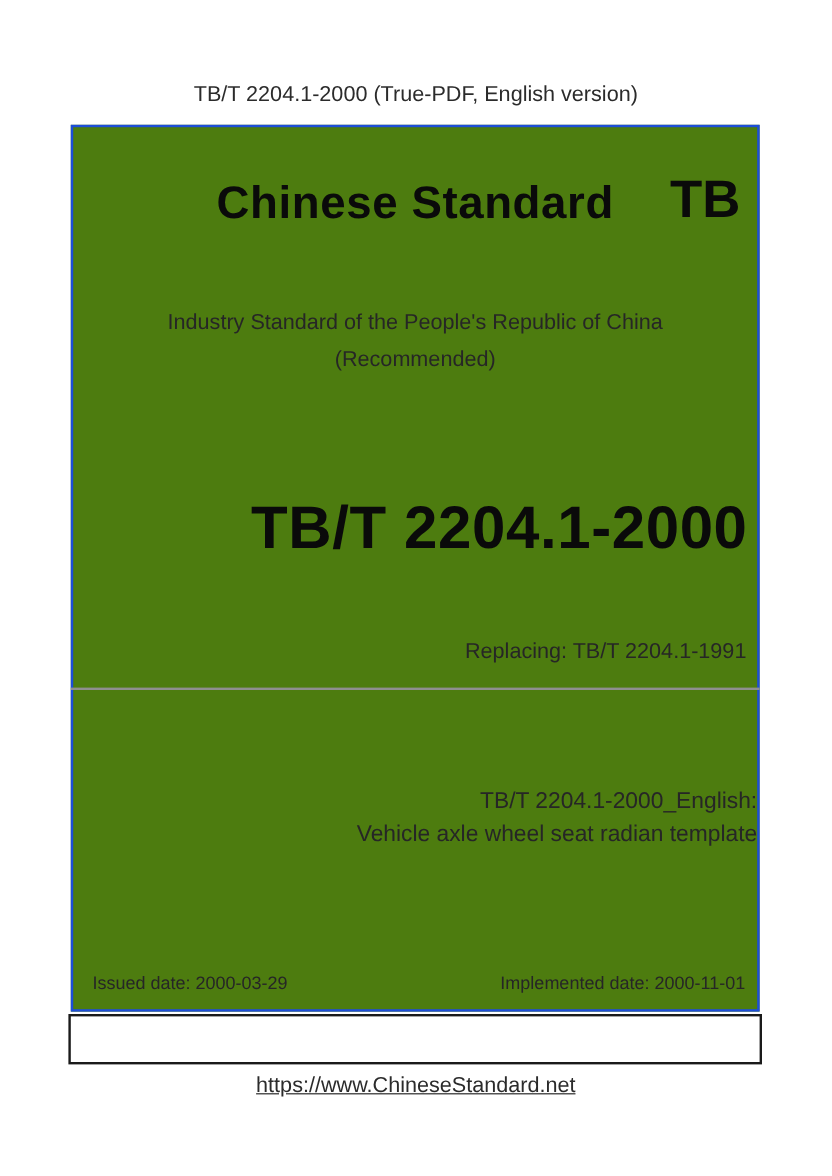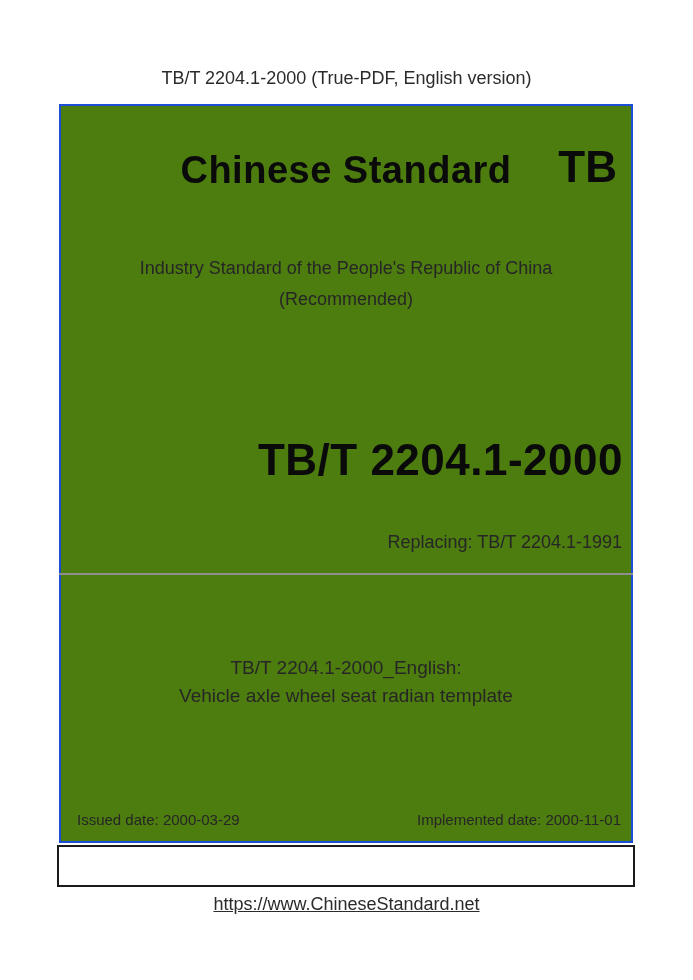--- a/index.html
+++ b/index.html
@@ -74,23 +74,23 @@
     position: absolute;
     top: 241px;
     left: 11px;
     font-size: 15px;
     line-height: 15px;
     color: #262626;
   }
 
   .standard-number {
     position: absolute;
-    top: 332px;
+    top: 312px;
     right: 8px;
-    font-size: 44px;
+    font-size: 50px;
     line-height: 44px;
     font-weight: bold;
     color: #0a0a0a;
     letter-spacing: 0.5px;
   }
 
   .replacing {
     position: absolute;
     top: 427px;
     right: 9px;
@@ -106,21 +106,21 @@
     width: 574px;
     height: 2px;
     background: #8f8f8f;
   }
 
   .english-title {
     position: absolute;
     top: 548px;
     left: 0;
     width: 100%;
-    text-align: center;
+    text-align: right;
     font-size: 19px;
     line-height: 28px;
     color: #262626;
   }
 
   .dates-row {
     position: absolute;
     top: 706px;
     left: 0;
     width: 100%;

